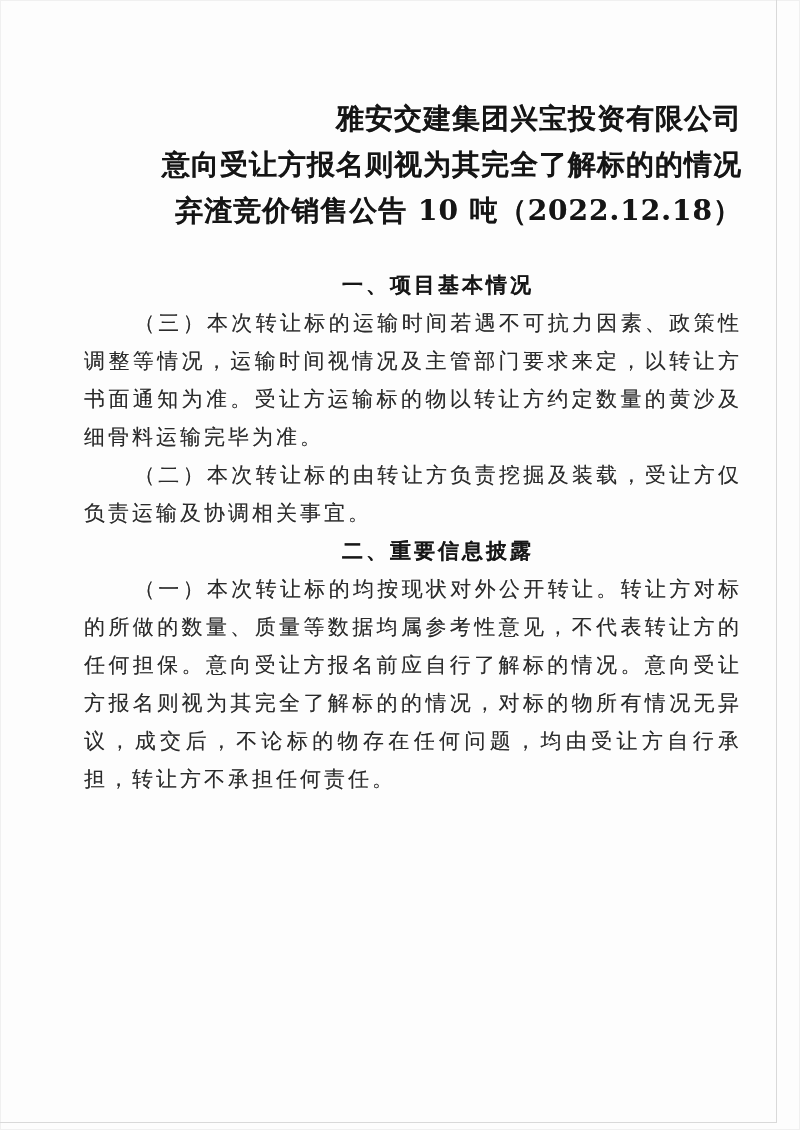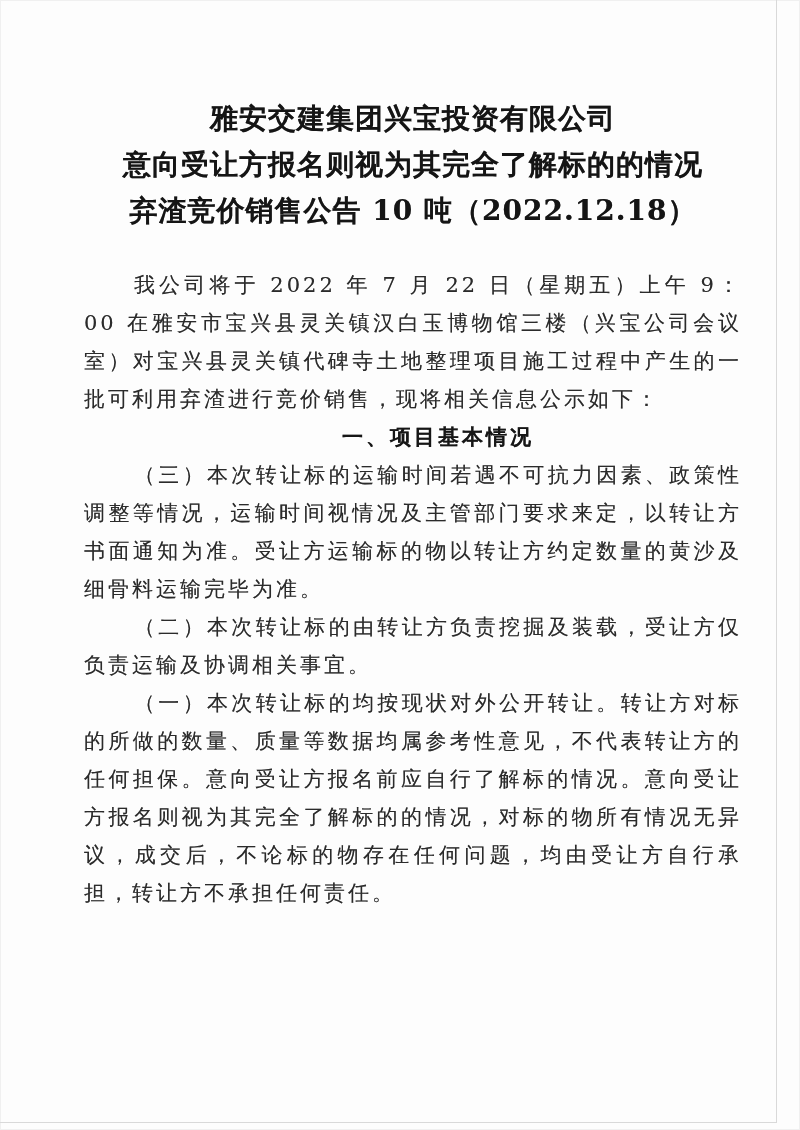--- a/index.html
+++ b/index.html
@@ -41,21 +41,21 @@
     background: #d9d9d9;
   }
   .content {
     position: absolute;
     left: 84px;
     top: 96px;
     width: 658px;
     color: #242424;
   }
   .doc-title {
-    text-align: center;
+    text-align: right;
     font-weight: bold;
     font-size: 28px;
     line-height: 46px;
     color: #151515;
     letter-spacing: 1px;
     margin: 0 0 32px 0;
     text-shadow: 0 0 .5px rgba(0,0,0,.55);
   }
   .doc-body p {
     margin: 0;
@@ -81,24 +81,24 @@
 
   <div class="content">
 
     <div class="doc-title">
       <div>雅安交建集团兴宝投资有限公司</div>
       <div>意向受让方报名则视为其完全了解标的的情况</div>
       <div>弃渣竞价销售公告 10 吨（2022.12.18）</div>
     </div>
 
     <div class="doc-body">
-        <p class="doc-paragraph">我公司将于 2022 年 7 月 22 日（星期五）上午 9：00 在雅安市宝兴县灵关镇汉白玉博物馆三楼（兴宝公司会议室）对宝兴县灵关镇代碑寺土地整理项目施工过程中产生的一批可利用弃渣进行竞价销售，现将相关信息公示如下：</p>
         <p class="doc-heading">一、项目基本情况</p>
         <p class="doc-paragraph">（三）本次转让标的运输时间若遇不可抗力因素、政策性调整等情况，运输时间视情况及主管部门要求来定，以转让方书面通知为准。受让方运输标的物以转让方约定数量的黄沙及细骨料运输完毕为准。</p>
         <p class="doc-paragraph">（二）本次转让标的由转让方负责挖掘及装载，受让方仅负责运输及协调相关事宜。</p>
+        <p class="doc-heading">二、重要信息披露</p>
         <p class="doc-paragraph">（一）本次转让标的均按现状对外公开转让。转让方对标的所做的数量、质量等数据均属参考性意见，不代表转让方的任何担保。意向受让方报名前应自行了解标的情况。意向受让方报名则视为其完全了解标的的情况，对标的物所有情况无异议，成交后，不论标的物存在任何问题，均由受让方自行承担，转让方不承担任何责任。</p>
       </div>
 
   </div>
 
   <div class="edge-right"></div>
   <div class="edge-bottom"></div>
 
 </div>
 

